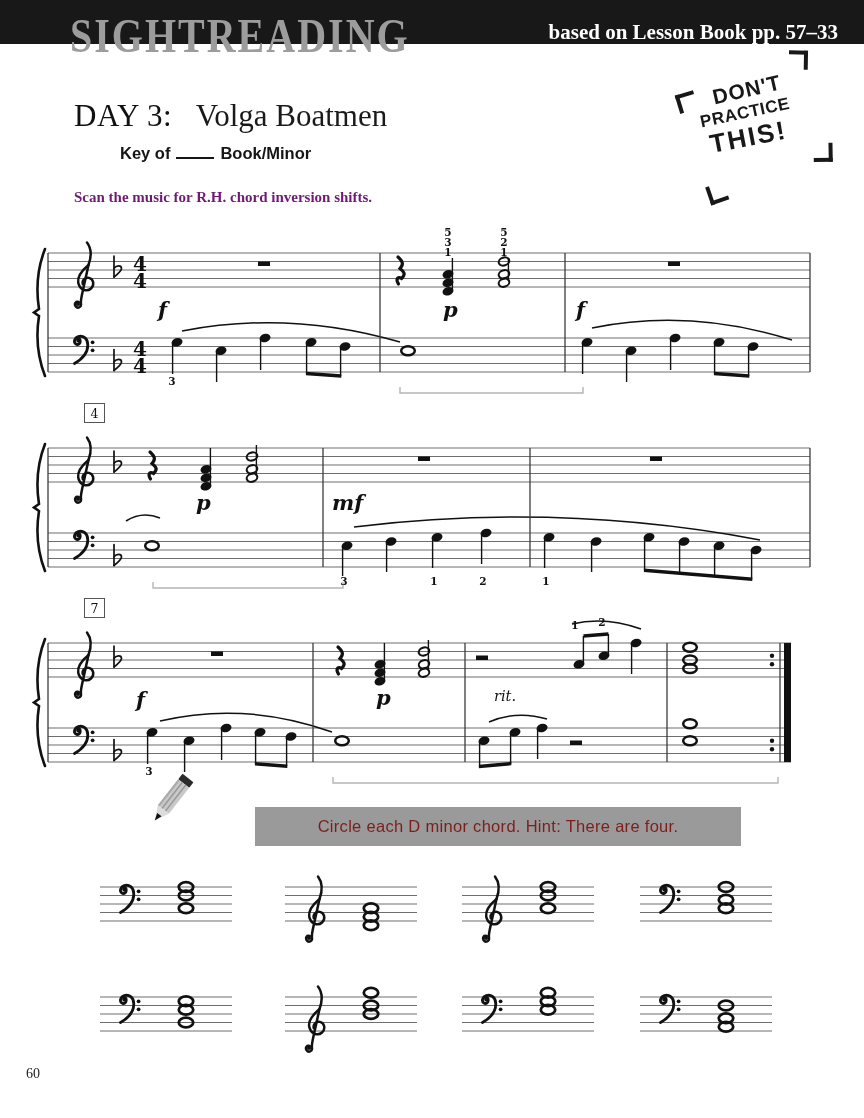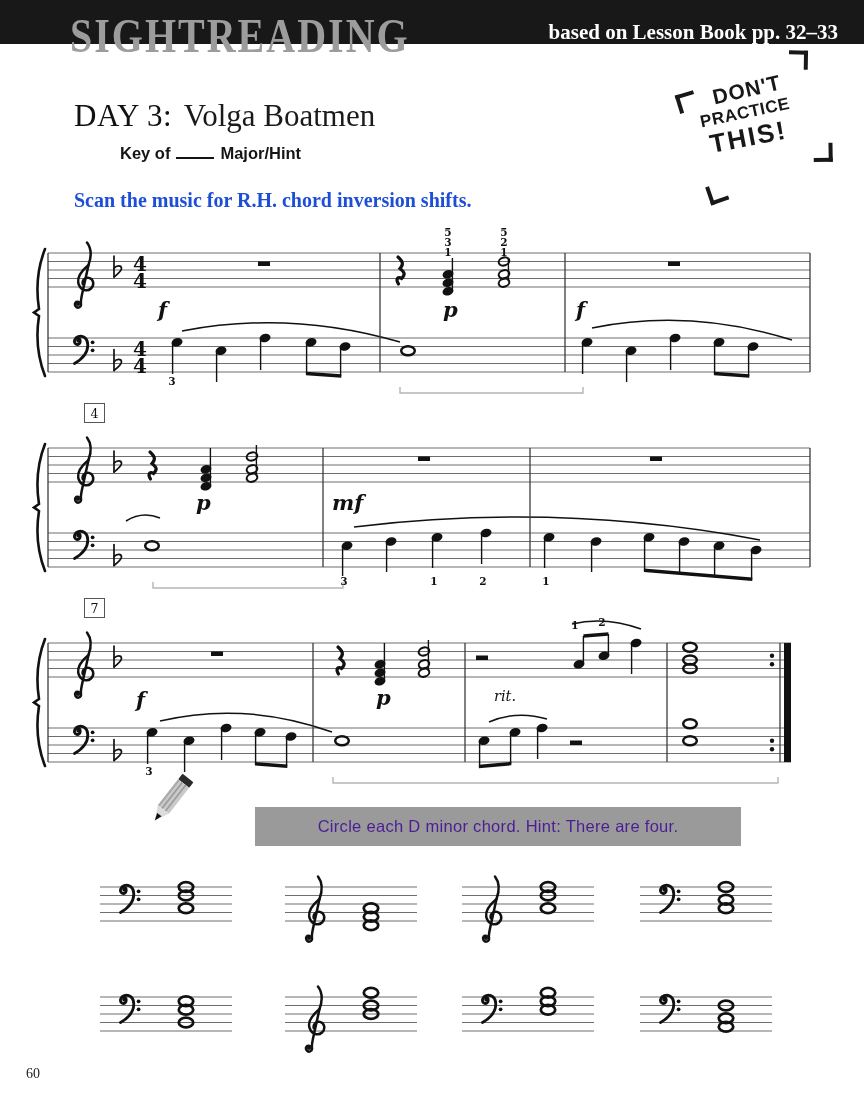--- a/index.html
+++ b/index.html
@@ -10,38 +10,38 @@
   #header{position:absolute;left:0;top:0;width:864px;height:44px;background:#181818;}
   #hdr-title{position:absolute;left:70px;top:7px;font-family:"Liberation Serif",serif;
              font-weight:700;font-size:40px;letter-spacing:2px;color:#9c9c9c;
              transform:scaleY(1.22);transform-origin:top left;}
   #hdr-sub{position:absolute;right:26px;top:20px;font-family:"Liberation Serif",serif;
            font-weight:700;font-size:21px;color:#ffffff;}
 
   
   #day-line{position:absolute;left:74px;top:98px;font-family:"Liberation Serif",serif;font-size:31px;}
   #day-label{font-weight:400;letter-spacing:0.5px;}
-  #piece-title{font-weight:400;color:#1a1a1a;margin-left:4px;}
+  #piece-title{font-weight:400;color:#1a1a1a;margin-left:16px;}
   #key-line{position:absolute;left:120px;top:143px;font-weight:700;font-size:16.5px;color:#151515;}
   #key-blank{display:inline-block;width:38px;border-bottom:2px solid #151515;height:14px;margin:0 6px;}
 
   
   #stamp{position:absolute;left:700px;top:76px;width:112px;height:104px;transform:rotate(-9deg);}
   .stamp-line{font-weight:700;color:#181818;white-space:nowrap;}
   #stamp-l1{font-size:21px;letter-spacing:1px;transform:rotate(-4deg);margin-left:18px;}
   #stamp-l2{font-size:17px;letter-spacing:0.5px;transform:rotate(-3deg);margin-left:2px;margin-top:1px;}
   #stamp-l3{font-size:26px;letter-spacing:2px;transform:rotate(-2deg);margin-left:8px;margin-top:-1px;}
   .corner{position:absolute;width:15px;height:15px;}
   #c-tl{left:-18px;top:6px;border-top:4.5px solid #181818;border-left:4.5px solid #181818;transform:rotate(-8deg);}
   #c-tr{right:-6px;top:-18px;border-top:4.5px solid #181818;border-right:4.5px solid #181818;transform:rotate(10deg);}
   #c-br{right:-16px;bottom:8px;border-bottom:4.5px solid #181818;border-right:4.5px solid #181818;transform:rotate(8deg);}
   #c-bl{left:-2px;bottom:-16px;border-bottom:4.5px solid #181818;border-left:4.5px solid #181818;transform:rotate(-10deg);}
 
   #instruction{position:absolute;left:74px;top:189px;font-family:"Liberation Serif",serif;
-               font-weight:700;font-size:20px;color:#1d4ed8;}
+               font-weight:700;font-size:15px;color:#701a75;}
 
   
   .sys{position:absolute;left:0;width:864px;height:175px;}
   .sl{stroke:#6e6e6e;stroke-width:1.1;}
   .bar{stroke:#3c3c3c;stroke-width:1.3;}
   .cp{fill:none;stroke:#111;stroke-width:2.5;stroke-linecap:round;}
   .fp{fill:none;stroke:#111;stroke-width:2.8;stroke-linecap:round;}
   .flatp{fill:none;stroke:#111;stroke-width:1.7;stroke-linecap:round;}
   .brace{fill:none;stroke:#111;stroke-width:2.6;stroke-linecap:round;}
   .nh{fill:#111;}
@@ -62,21 +62,21 @@
   .mbox{position:absolute;width:19px;height:18px;border:1.3px solid #555;
         font-family:"DejaVu Serif",serif;font-size:12.5px;color:#111;
         display:flex;align-items:center;justify-content:center;background:#fff;}
   #mbox4{left:84px;top:403px;}
   #mbox7{left:84px;top:598px;}
 
   
   #pencil{position:absolute;left:150px;top:770px;width:110px;height:95px;}
   #caption-box{position:absolute;left:255px;top:807px;width:486px;height:39px;background:#9a9a9a;
                display:flex;align-items:center;justify-content:center;}
-  #caption-text{color:#4c1d95;font-size:16.5px;letter-spacing:0.3px;}
+  #caption-text{color:#7f1d1d;font-size:16.5px;letter-spacing:0.3px;}
 
   #exercises-svg{position:absolute;left:0;top:848px;width:864px;height:240px;}
 
   #page-num{position:absolute;left:26px;top:1066px;font-family:"Liberation Serif",serif;
             font-size:14px;color:#222;}
 </style>
 </head>
 <body>
 
 <div id="page">
@@ -99,29 +99,29 @@
         <path class="flatp" d="M0,5 C4.5,1.5 7.5,-1 7.5,-3.5 C7.5,-7 2.5,-6.8 0,-3.8"></path>
       </g>
       <g id="qrest">
         <path class="qr" d="M-2,-13 C3.5,-8 3.5,-5.5 0,-1.5 C5,2.5 5.5,4.5 1.5,8.5 C-2.5,6 -4.5,9.5 -1.5,14"></path>
       </g>
     </defs>
   </svg>
 
   <div id="header">
     <div id="hdr-title">SIGHTREADING</div>
-    <div id="hdr-sub">based on Lesson Book pp. 32–33</div>
+    <div id="hdr-sub">based on Lesson Book pp. 57–33</div>
   </div>
 
   <div id="day-line">
     <span id="day-label">DAY 3:</span>
     <span id="piece-title">Volga Boatmen</span>
   </div>
   <div id="key-line">
-    <span>Key of</span><span id="key-blank"></span><span>Major/Hint</span>
+    <span>Key of</span><span id="key-blank"></span><span>Book/Minor</span>
   </div>
 
   <div id="stamp">
     <span class="corner" id="c-tl"></span>
     <span class="corner" id="c-tr"></span>
     <span class="corner" id="c-br"></span>
     <span class="corner" id="c-bl"></span>
     <div class="stamp-line" id="stamp-l1">DON'T</div>
     <div class="stamp-line" id="stamp-l2">PRACTICE</div>
     <div class="stamp-line" id="stamp-l3">THIS!</div>

